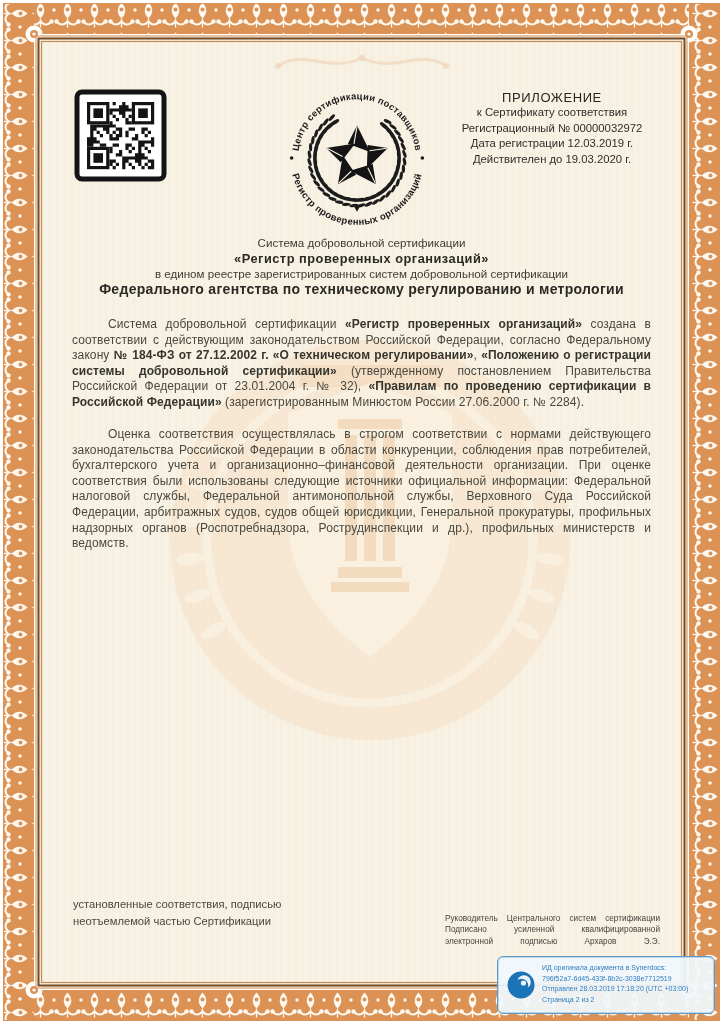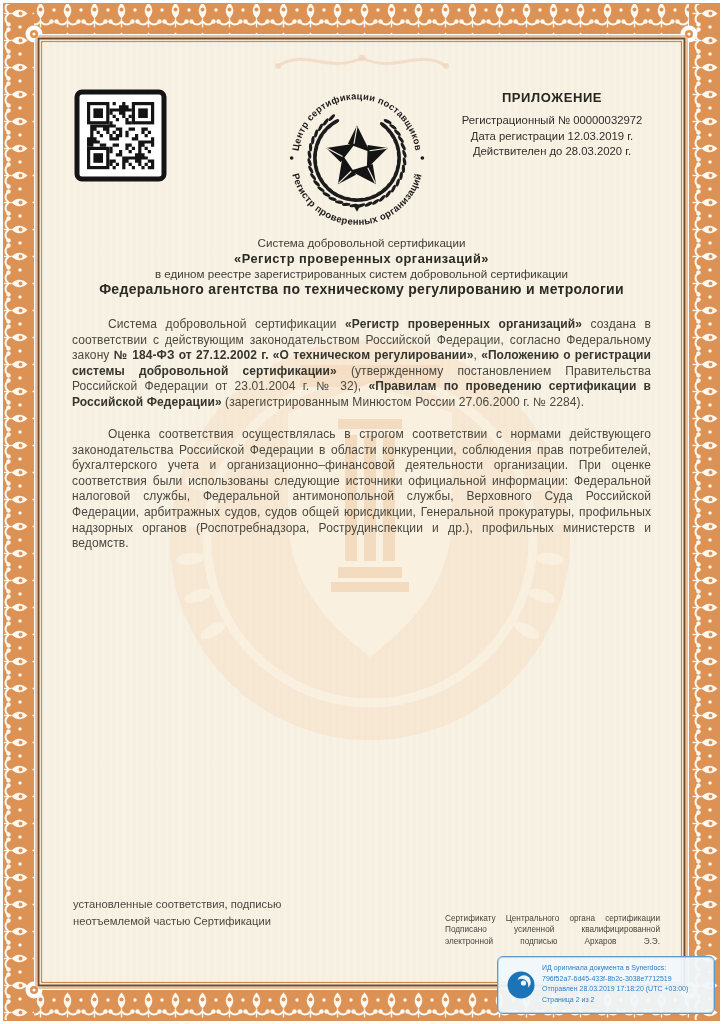--- a/index.html
+++ b/index.html
@@ -5,21 +5,21 @@
 <style>
   html,body{margin:0;padding:0;background:#e8e8e8;}
   .page{position:relative;width:723px;height:1024px;background:#ffffff;overflow:hidden;
         font-family:"Liberation Sans","DejaVu Sans",sans-serif;}
   .paper{position:absolute;left:35px;top:35px;right:35px;bottom:35px;background:#F8F2E5;
          background-image:repeating-linear-gradient(90deg,rgba(222,176,128,0.05) 0 3px,rgba(255,255,255,0) 3px 7px);z-index:0;}
   .border-svg{position:absolute;inset:0;z-index:1;pointer-events:none;}
   .layer{position:absolute;z-index:2;}
   
   .hdr{left:432px;top:90px;width:240px;text-align:center;color:#2e2e29;}
-  .hdr .t{font-size:13px;font-weight:700;letter-spacing:.6px;margin-bottom:8px;color:#262622;}
+  .hdr .t{font-size:13px;font-weight:400;letter-spacing:.6px;margin-bottom:0;color:#262622;}
   .hdr .l{font-size:11.3px;line-height:15.6px;}
   
   .seal{left:281px;top:82px;width:152px;height:152px;}
   .qr{left:74px;top:89px;width:93px;height:93px;}
   
   .ttl{left:72px;top:236px;width:579px;text-align:center;color:#3c3c35;}
   .ttl .l{font-size:11.6px;line-height:14.6px;}
   .ttl .b1{font-size:12.8px;font-weight:700;letter-spacing:.5px;color:#2a2a25;line-height:16px;}
   .ttl .b2{font-size:14px;font-weight:700;letter-spacing:.3px;color:#2a2a25;}
   
@@ -252,42 +252,43 @@
         <path d="M75 44 L72 61" transform="rotate(72 75 75)"></path>
         <path d="M75 44 L72 61" transform="rotate(144 75 75)"></path>
         <path d="M75 44 L72 61" transform="rotate(216 75 75)"></path>
         <path d="M75 44 L72 61" transform="rotate(288 75 75)"></path>
       </g>
     </g>
   </svg>
 
   <div class="layer hdr">
     <div class="t">ПРИЛОЖЕНИЕ</div>
+    <div class="l">к Сертификату соответствия</div>
     <div class="l">Регистрационный № 00000032972</div>
     <div class="l">Дата регистрации 12.03.2019 г.</div>
-    <div class="l">Действителен до 28.03.2020 г.</div>
+    <div class="l">Действителен до 19.03.2020 г.</div>
   </div>
 
   <div class="layer ttl">
     <div class="l">Система добровольной сертификации</div>
     <div class="b1">«Регистр проверенных организаций»</div>
     <div class="l">в едином реестре зарегистрированных систем добровольной сертификации</div>
     <div class="b2">Федерального агентства по техническому регулированию и метрологии</div>
   </div>
 
   <div class="layer para p1"><span>Система добровольной сертификации </span><span class="b">«Регистр проверенных организаций»</span><span> создана в соответствии с действующим законодательством Российской Федерации, согласно Федеральному закону </span><span class="b">№ 184-ФЗ от 27.12.2002 г. «О техническом регулировании»</span><span>, </span><span class="b">«Положению о регистрации системы добровольной сертификации»</span><span> (утвержденному постановлением Правительства Российской Федерации от 23.01.2004 г. № 32), </span><span class="b">«Правилам по проведению сертификации в Российской Федерации»</span><span> (зарегистрированным Минюстом России 27.06.2000 г. № 2284).</span></div>
   <div class="layer para p2"><span>Оценка соответствия осуществлялась в строгом соответствии с нормами действующего законодательства Российской Федерации в области конкуренции, соблюдения прав потребителей, бухгалтерского учета и организационно–финансовой деятельности организации. При оценке соответствия были использованы следующие источники официальной информации: Федеральной налоговой службы, Федеральной антимонопольной службы, Верховного Суда Российской Федерации, арбитражных судов, судов общей юрисдикции, Генеральной прокуратуры, профильных надзорных органов (Роспотребнадзора, Рострудинспекции и др.), профильных министерств и ведомств.</span></div>
 
   <div class="layer note">
     <div>установленные соответствия, подписью</div>
     <div>неотъемлемой частью Сертификации</div>
   </div>
 
   <div class="layer sig">
-    <div class="jl">Сертификату Центрального органа сертификации</div>
+    <div class="jl">Руководитель Центрального систем сертификации</div>
     <div class="jl">Подписано усиленной квалифицированной</div>
     <div class="jl">электронной подписью Архаров Э.Э.</div>
   </div>
 
   <div class="layer stamp">
     <div class="stamp-inner">
       <svg class="stamp-logo" viewBox="0 0 30 30">
         <circle cx="15" cy="15" r="13.5" fill="#1B74B8"></circle>
         <circle cx="18" cy="12" r="6.8" fill="#EFF6FB"></circle>
         <circle cx="15.5" cy="15.5" r="6.8" fill="#1B74B8"></circle>

